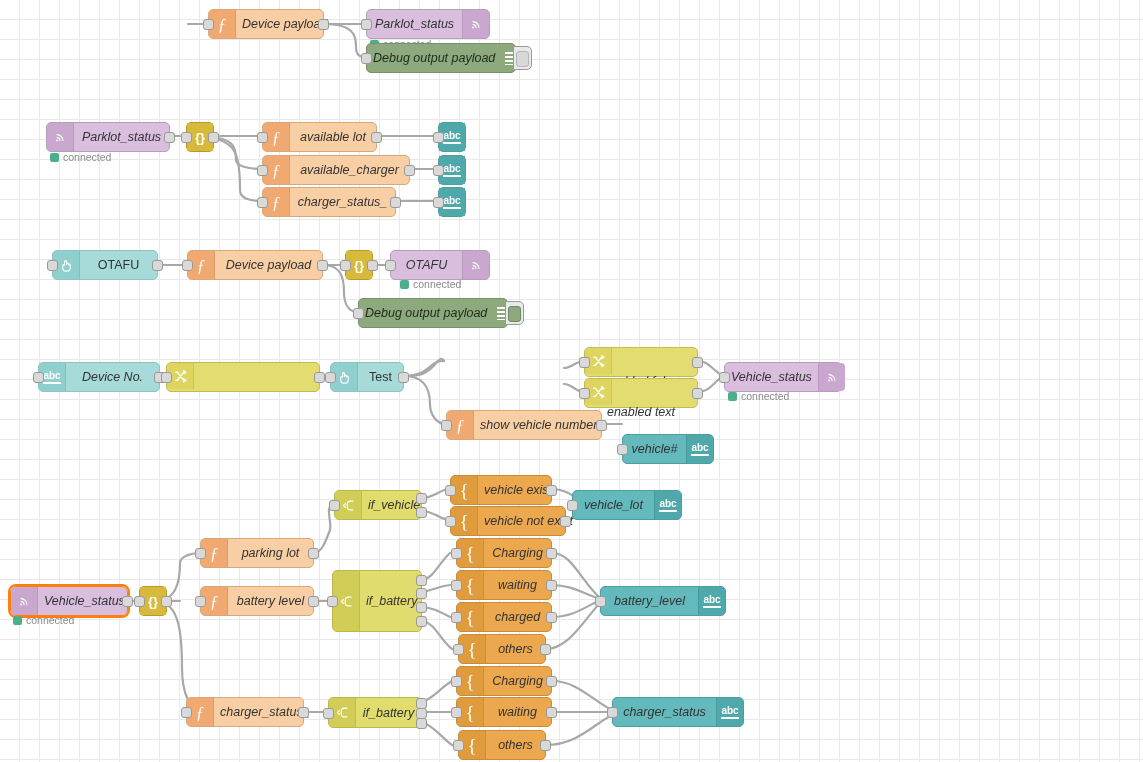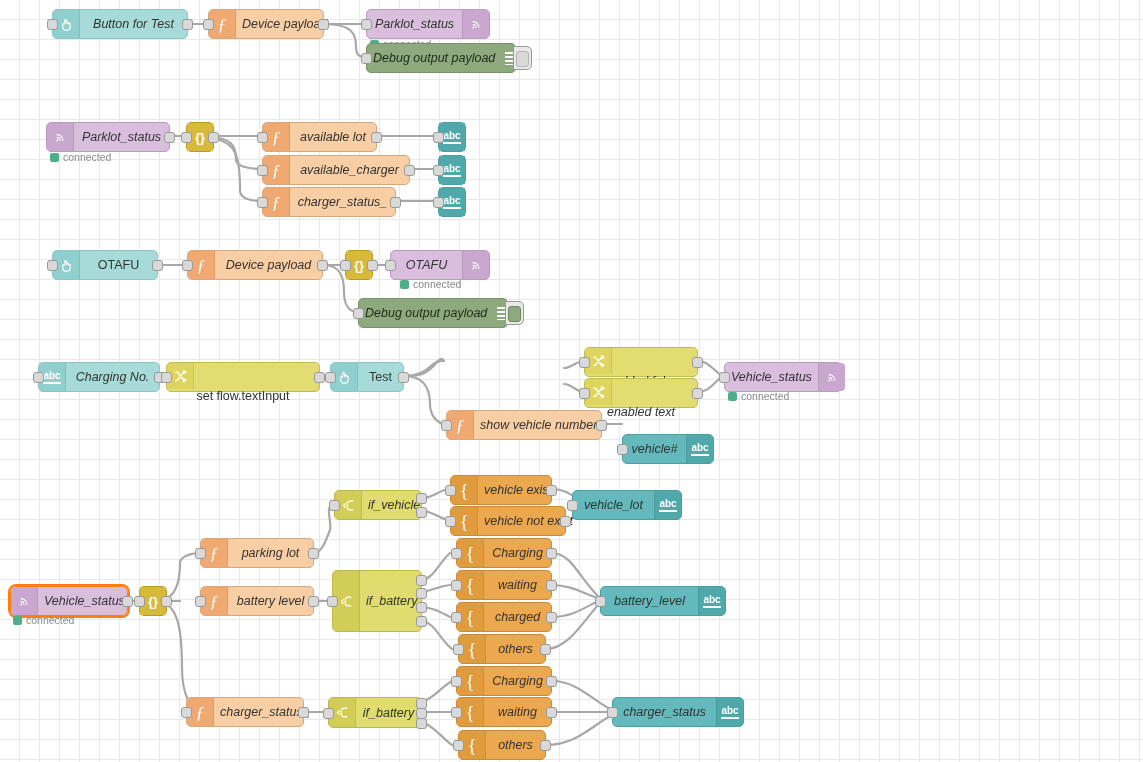--- a/index.html
+++ b/index.html
@@ -184,32 +184,20 @@
 
     <path d="M422,702 C434,698 440,688 452,681"></path>
     <path d="M422,712 C434,712 442,712 452,712"></path>
     <path d="M422,722 C434,726 442,738 452,745"></path>
 
     <path d="M552,681 C578,681 594,702 612,710"></path>
     <path d="M552,712 C580,712 596,712 612,712"></path>
     <path d="M546,745 C578,745 596,722 614,714"></path>
   </svg>
 
-  <div class="node t-button" style="left:52px;top:9px;width:136px;">
-    <span class="ic left">
-        <span class="gl">
-          <svg width="15" height="15" viewBox="0 0 24 24" fill="none" stroke="#fff" stroke-width="1.8">
-            <path d="M9 11V5.5a1.5 1.5 0 0 1 3 0V11m0-1.5a1.5 1.5 0 0 1 3 0V12m0-1a1.5 1.5 0 0 1 3 0v5a5 5 0 0 1-5 5h-2a5 5 0 0 1-5-5v-4a1.5 1.5 0 0 1 3 0"></path>
-          </svg>
-        </span>
-      </span>
-    <span class="lbl">Button for Test</span>
-    <span class="port in" style="top:9px;"></span>
-    <span class="port out" style="top:9px;"></span>
-  </div>
 
   <div class="node t-func" style="left:208px;top:9px;width:116px;">
     <span class="ic left">
         <span class="gl" style="font-style:italic;font-family:'Liberation Serif',serif;font-size:17px;">ƒ</span>
       </span>
     <span class="lbl">Device payload</span>
     <span class="port in" style="top:9px;"></span>
     <span class="port out" style="top:9px;"></span>
   </div>
 
@@ -367,35 +355,34 @@
     <span class="port in" style="top:9px;"></span>
     <span class="dbg-btn">
         <i></i>
       </span>
   </div>
 
   <div class="node t-ui-text" style="left:38px;top:362px;width:122px;background:#a6dbd9;border-color:#8fc4c2;">
     <span class="ic left" style="background:#8fcfcd;">
         <span class="gl" style="font-size:10px;font-weight:bold;border-bottom:2px solid #fff;padding-bottom:1px;">abc</span>
       </span>
-    <span class="lbl">Charging No.</span>
+    <span class="lbl">Device No.</span>
     <span class="port in" style="top:9px;"></span>
     <span class="port out" style="top:9px;"></span>
   </div>
 
   <div class="node t-change" style="left:166px;top:362px;width:154px;">
     <span class="ic left">
         <span class="gl">
           <svg width="15" height="15" viewBox="0 0 24 24" fill="none" stroke="#fff" stroke-width="2" stroke-linecap="round">
             <path d="M4 5h3l10 13h3M4 18h3L17 5h3"></path>
             <path d="M17 2.5 20.5 5 17 7.5M17 15.5 20.5 18 17 20.5"></path>
           </svg>
         </span>
       </span>
-    <span class="lbl plain">set flow.textInput</span>
     <span class="port in" style="top:9px;"></span>
     <span class="port out" style="top:9px;"></span>
   </div>
 
   <div class="node t-button" style="left:330px;top:362px;width:74px;">
     <span class="ic left">
         <span class="gl">
           <svg width="15" height="15" viewBox="0 0 24 24" fill="none" stroke="#fff" stroke-width="1.8">
             <path d="M9 11V5.5a1.5 1.5 0 0 1 3 0V11m0-1.5a1.5 1.5 0 0 1 3 0V12m0-1a1.5 1.5 0 0 1 3 0v5a5 5 0 0 1-5 5h-2a5 5 0 0 1-5-5v-4a1.5 1.5 0 0 1 3 0"></path>
           </svg>

